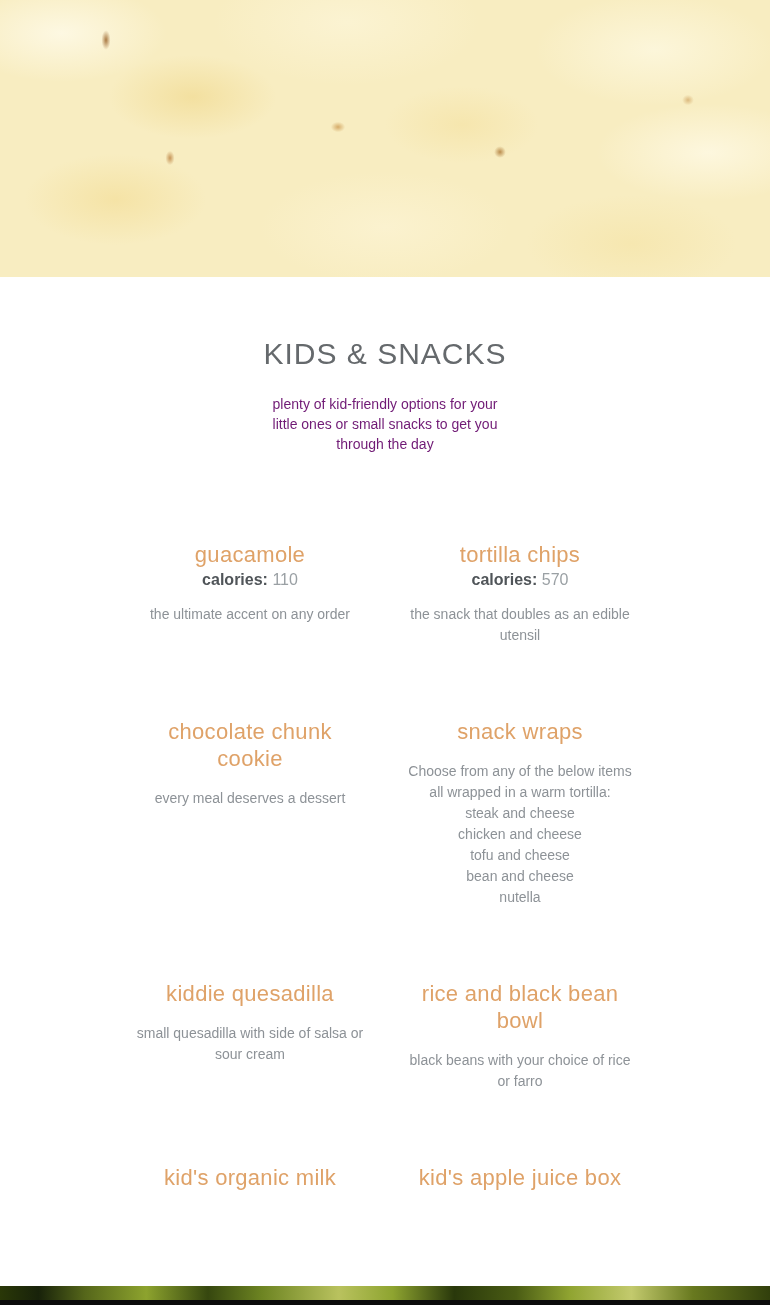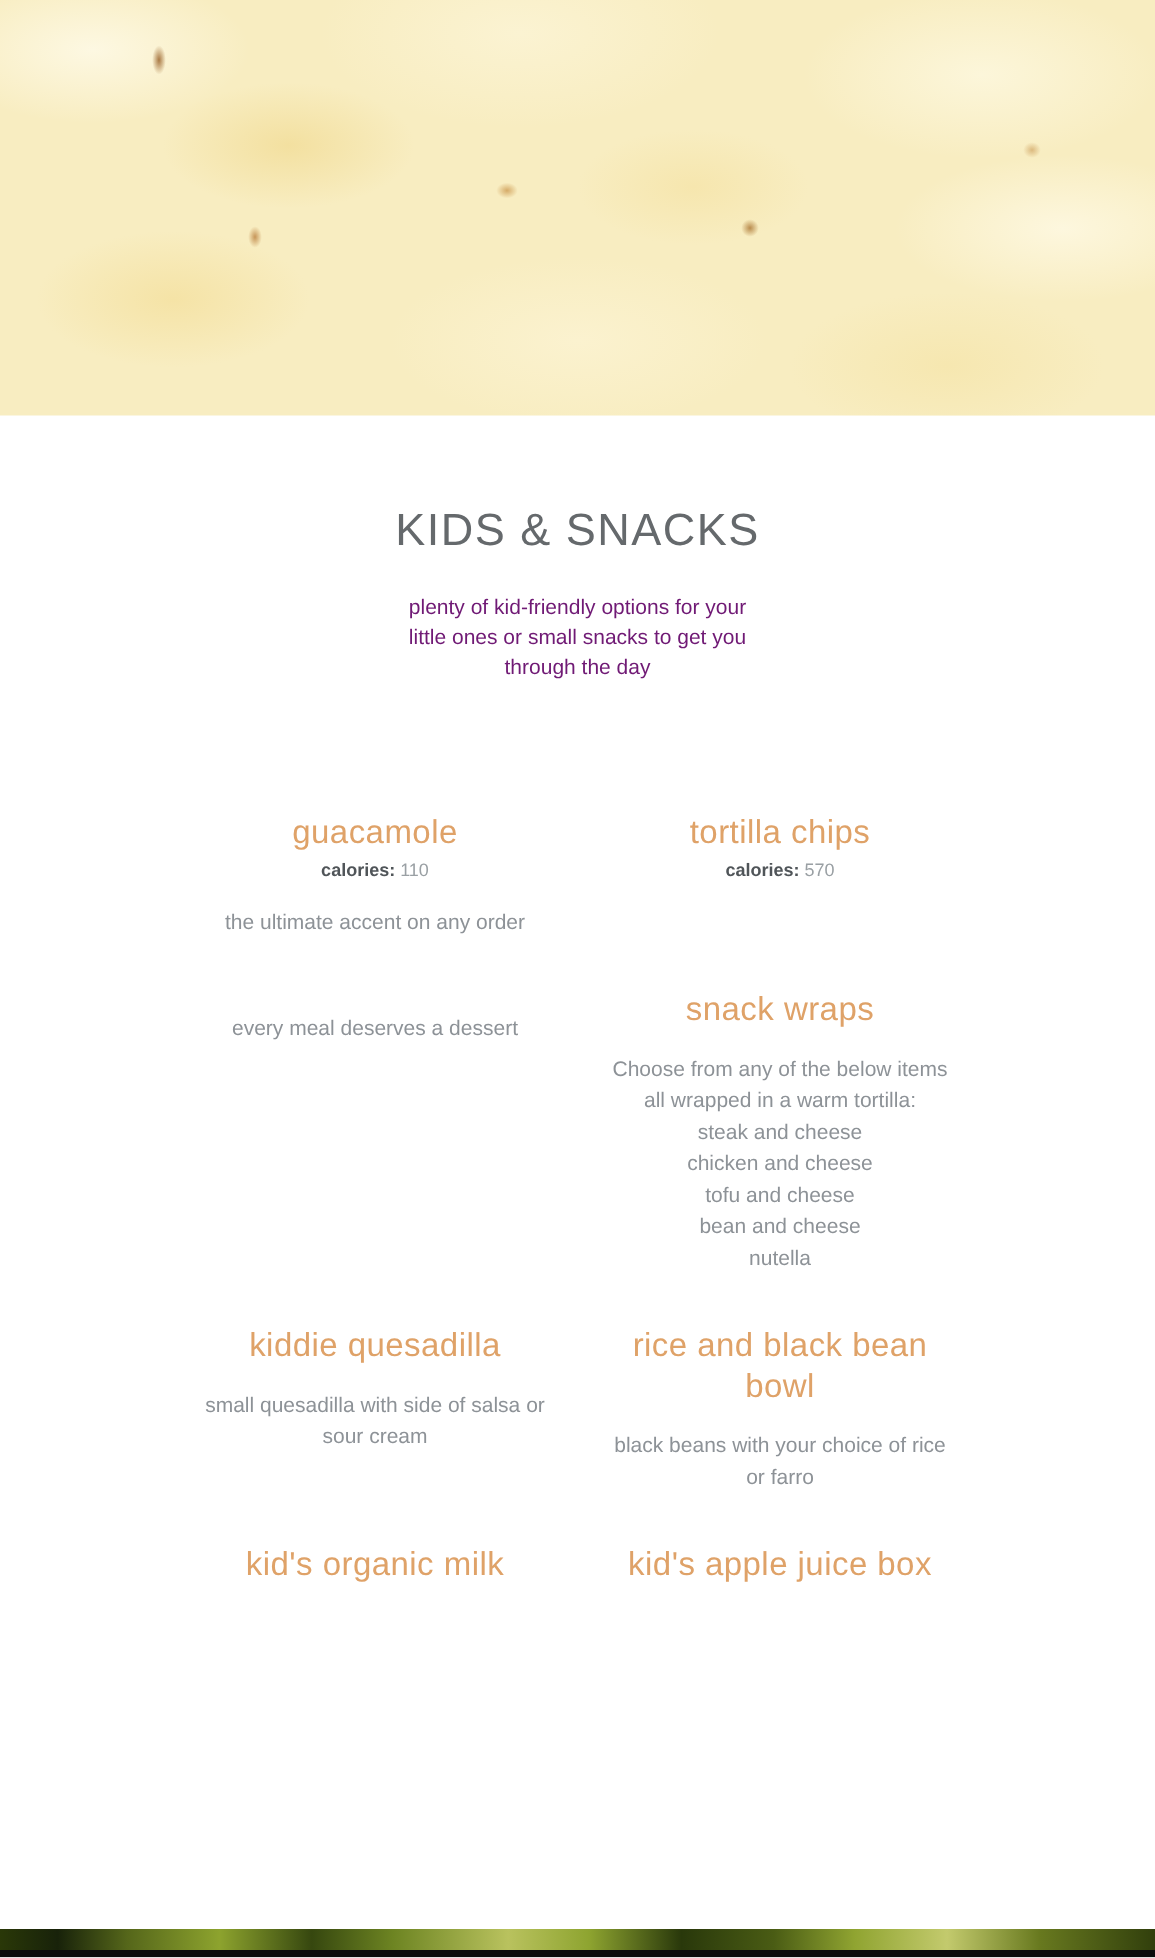--- a/index.html
+++ b/index.html
@@ -59,36 +59,36 @@
     color: #701a75;
     white-space: pre-line;
   }
 
   
   .menu-grid {
     width: 540px;
     margin: 87px auto 0 auto;
     display: grid;
     grid-template-columns: 270px 270px;
-    row-gap: 34px;
+    row-gap: 72px;
   }
   .cell { text-align: center; }
   .item-name {
     margin: 0 auto;
     max-width: 260px;
     font-size: 22px;
     line-height: 27px;
     font-weight: 400;
     letter-spacing: .3px;
     color: #dfa268;
     white-space: pre-line;
   }
   .cal {
     margin: 4px 0 0 0;
-    font-size: 12px;
+    font-size: 16px;
     line-height: 16px;
     color: #9aa0a4;
   }
   .cal b {
     font-weight: 700;
     color: #505559;
   }
   .desc {
     margin: 16px auto 0 auto;
     max-width: 268px;
@@ -133,23 +133,27 @@
 
       <div class="cell">
         <h2 class="item-name">guacamole</h2>
         <p class="cal"><b>calories:</b> <span>110</span></p>
         <p class="desc">the ultimate accent on any order</p>
       </div>
 
       <div class="cell">
         <h2 class="item-name">tortilla chips</h2>
         <p class="cal"><b>calories:</b> <span>570</span></p>
+        <p class="desc">the snack that doubles as an edible
+utensil</p>
       </div>
 
       <div class="cell">
+        <h2 class="item-name">chocolate chunk
+cookie</h2>
         <p class="desc">every meal deserves a dessert</p>
       </div>
 
       <div class="cell">
         <h2 class="item-name">snack wraps</h2>
         <p class="desc">Choose from any of the below items
 all wrapped in a warm tortilla:
 steak and cheese
 chicken and cheese
 tofu and cheese

